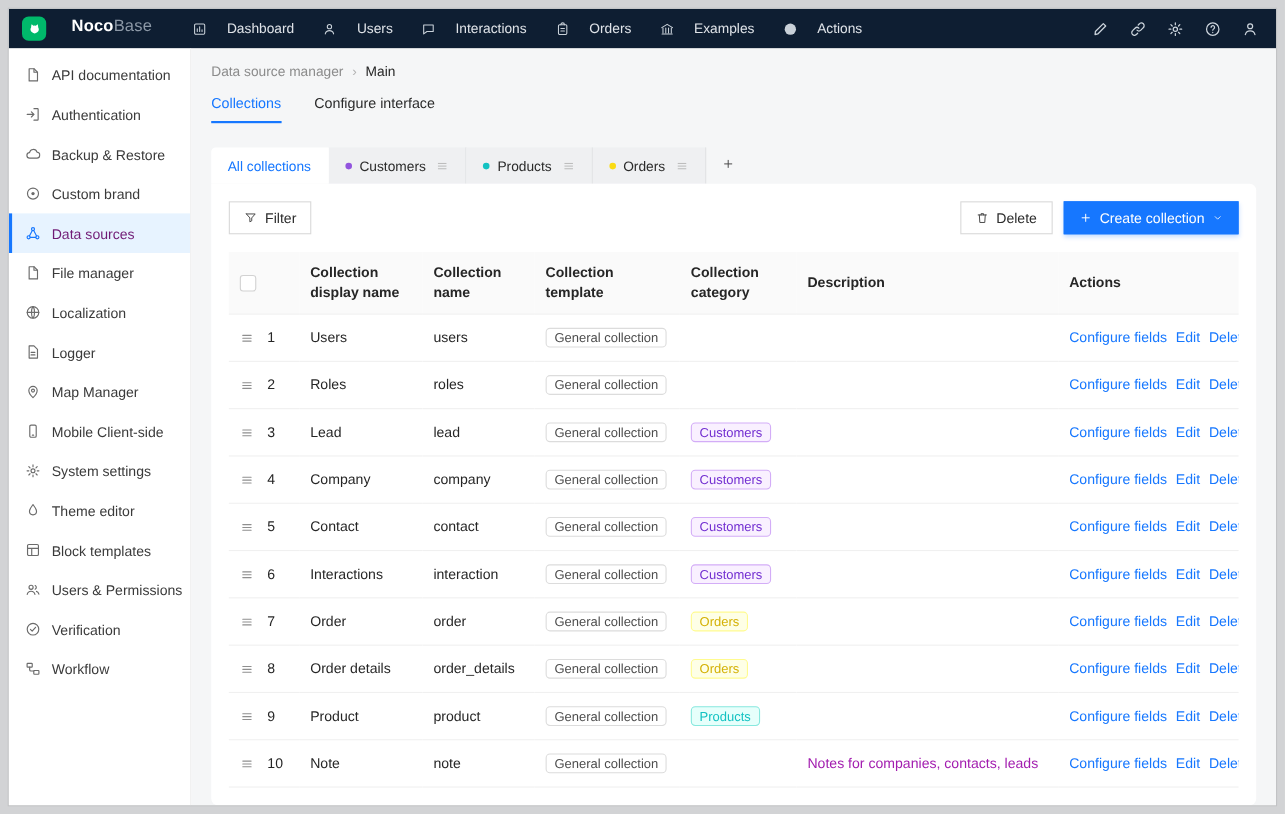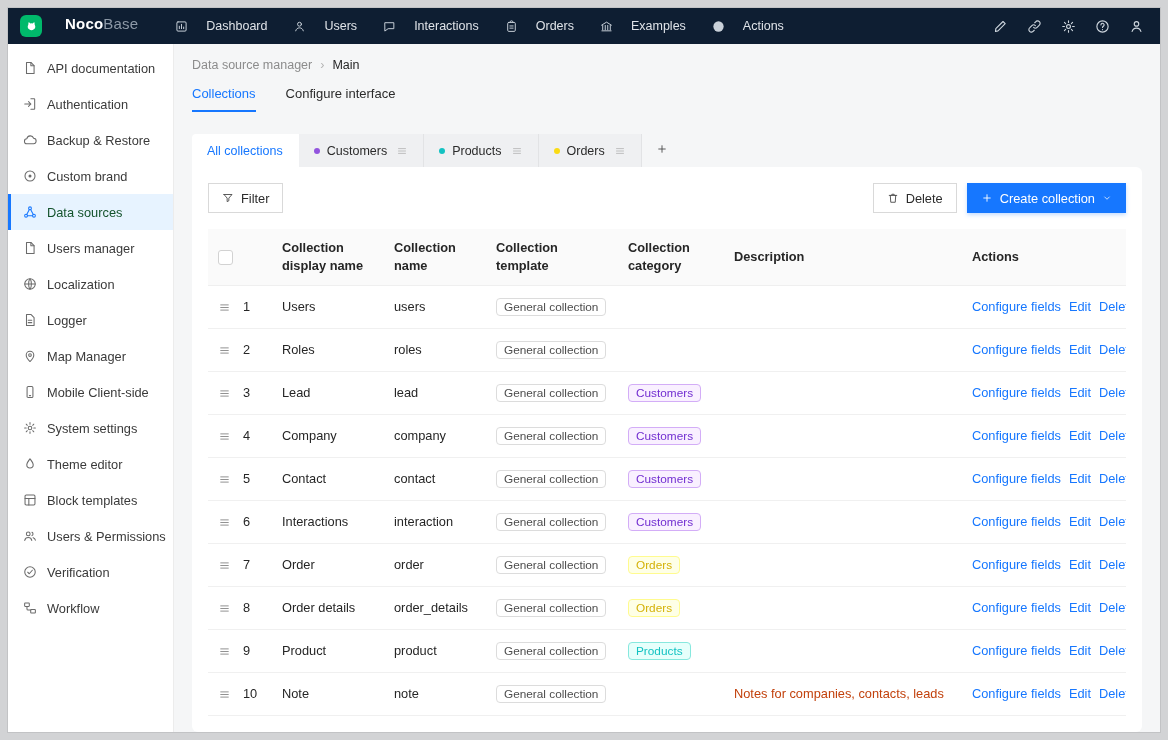--- a/index.html
+++ b/index.html
@@ -23,21 +23,21 @@
   .topbar-right .icon{display:flex;color:#cdd5dd;cursor:pointer}
   .topbar-right .icon svg{width:15px;height:15px}
 
   .body{flex:1;display:flex;min-height:0}
 
   
   .sidebar{width:166px;flex:0 0 166px;background:#fff;border-right:1px solid #ececec;padding-top:6px;overflow:hidden}
   .side-item{height:36px;display:flex;align-items:center;gap:10px;padding:0 8px 0 15px;font-size:12.8px;color:#3a3a3a;cursor:pointer;position:relative;white-space:nowrap}
   .side-item .icon{color:#6b6b6b;display:flex;flex:0 0 14px}
   .side-item .icon svg{width:14px;height:14px}
-  .side-item.active{background:#e7f3ff;color:#14532d}
+  .side-item.active{background:#e7f3ff;color:#701a75}
   .side-item.active .icon{color:#1677ff}
   .side-item.active::before{content:'';position:absolute;left:0;top:0;bottom:0;width:3px;background:#1677ff}
 
   
   .main{flex:1;background:#f5f6f7;padding:14px 18px 0 18px;min-width:0;display:flex;flex-direction:column;overflow:hidden}
   .breadcrumb{font-size:12.5px;display:flex;gap:8px;margin-bottom:14px}
   .bc-parent{color:#8c8c8c;cursor:pointer}
   .bc-sep{color:#b3b3b3}
   .bc-current{color:#262626;font-weight:400}
   .page-tabs{display:flex;gap:30px;margin-bottom:22px}
@@ -71,21 +71,21 @@
   th{background:#fafafa;text-align:left;font-weight:700;color:#262626;padding:10px;border-bottom:1px solid #efefef;line-height:1.4;vertical-align:middle}
   td{padding:12px 10px;border-bottom:1px solid #f0f0f0;color:#262626;vertical-align:middle;overflow:hidden}
   .checkbox{width:15px;height:15px;border:1.5px solid #d2d2d2;border-radius:3px;display:inline-block;background:#fff;cursor:pointer;vertical-align:middle}
   .rowhandle{color:#8f8f8f;display:inline-flex;vertical-align:middle;margin-right:12px;cursor:grab}
   .rowhandle svg{width:13px;height:13px}
   .rownum{color:#262626}
   .tag{display:inline-block;border:1px solid #dcdcdc;background:#fff;border-radius:4px;padding:1px 7px;font-size:11.8px;color:#4d4d4d;white-space:nowrap}
   .badge{display:inline-block;border:1px solid;border-radius:4px;padding:1px 7px;font-size:11.8px;white-space:nowrap}
   .actions .link{color:#1677ff;cursor:pointer;margin-right:8px;white-space:nowrap;font-weight:500}
   .actions .link:last-child{margin-right:0}
-  .desc{color:#c2410c}
+  .desc{color:#a21caf}
 </style>
 </head>
 <body>
 
 <div class="frame">
   <div class="app">
 
     <header class="topbar">
       <div class="brand">
         <span class="brand-icon">
@@ -232,21 +232,21 @@
             </span>
             <span>Data sources</span>
           </div>
           <div class="side-item">
             <span class="icon">
               <svg viewBox="0 0 24 24" fill="none" stroke="currentColor" stroke-width="1.8" stroke-linecap="round" stroke-linejoin="round">
                 <path d="M6 2.5h7.5L19 8v13.5H6z"></path>
                 <path d="M13.5 2.5V8H19"></path>
               </svg>
             </span>
-            <span>Users manager</span>
+            <span>File manager</span>
           </div>
           <div class="side-item">
             <span class="icon">
               <svg viewBox="0 0 24 24" fill="none" stroke="currentColor" stroke-width="1.8" stroke-linecap="round" stroke-linejoin="round">
                 <circle cx="12" cy="12" r="9"></circle>
                 <path d="M3 12h18M12 3c3.2 3.6 3.2 14.4 0 18-3.2-3.6-3.2-14.4 0-18z"></path>
               </svg>
             </span>
             <span>Localization</span>
           </div>

